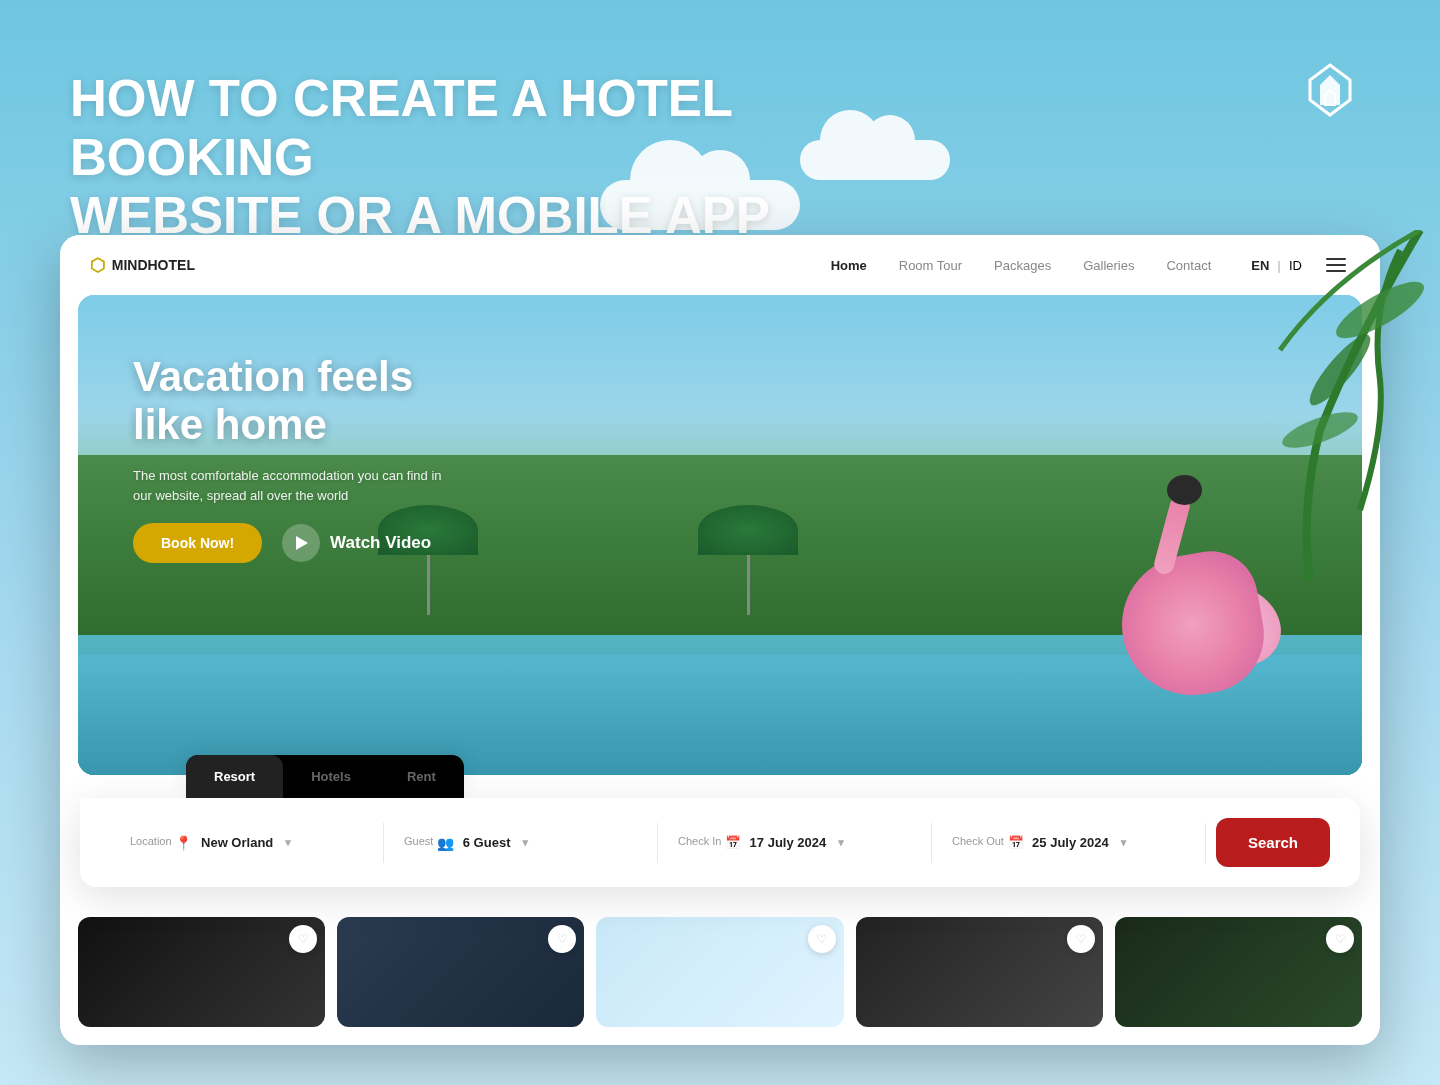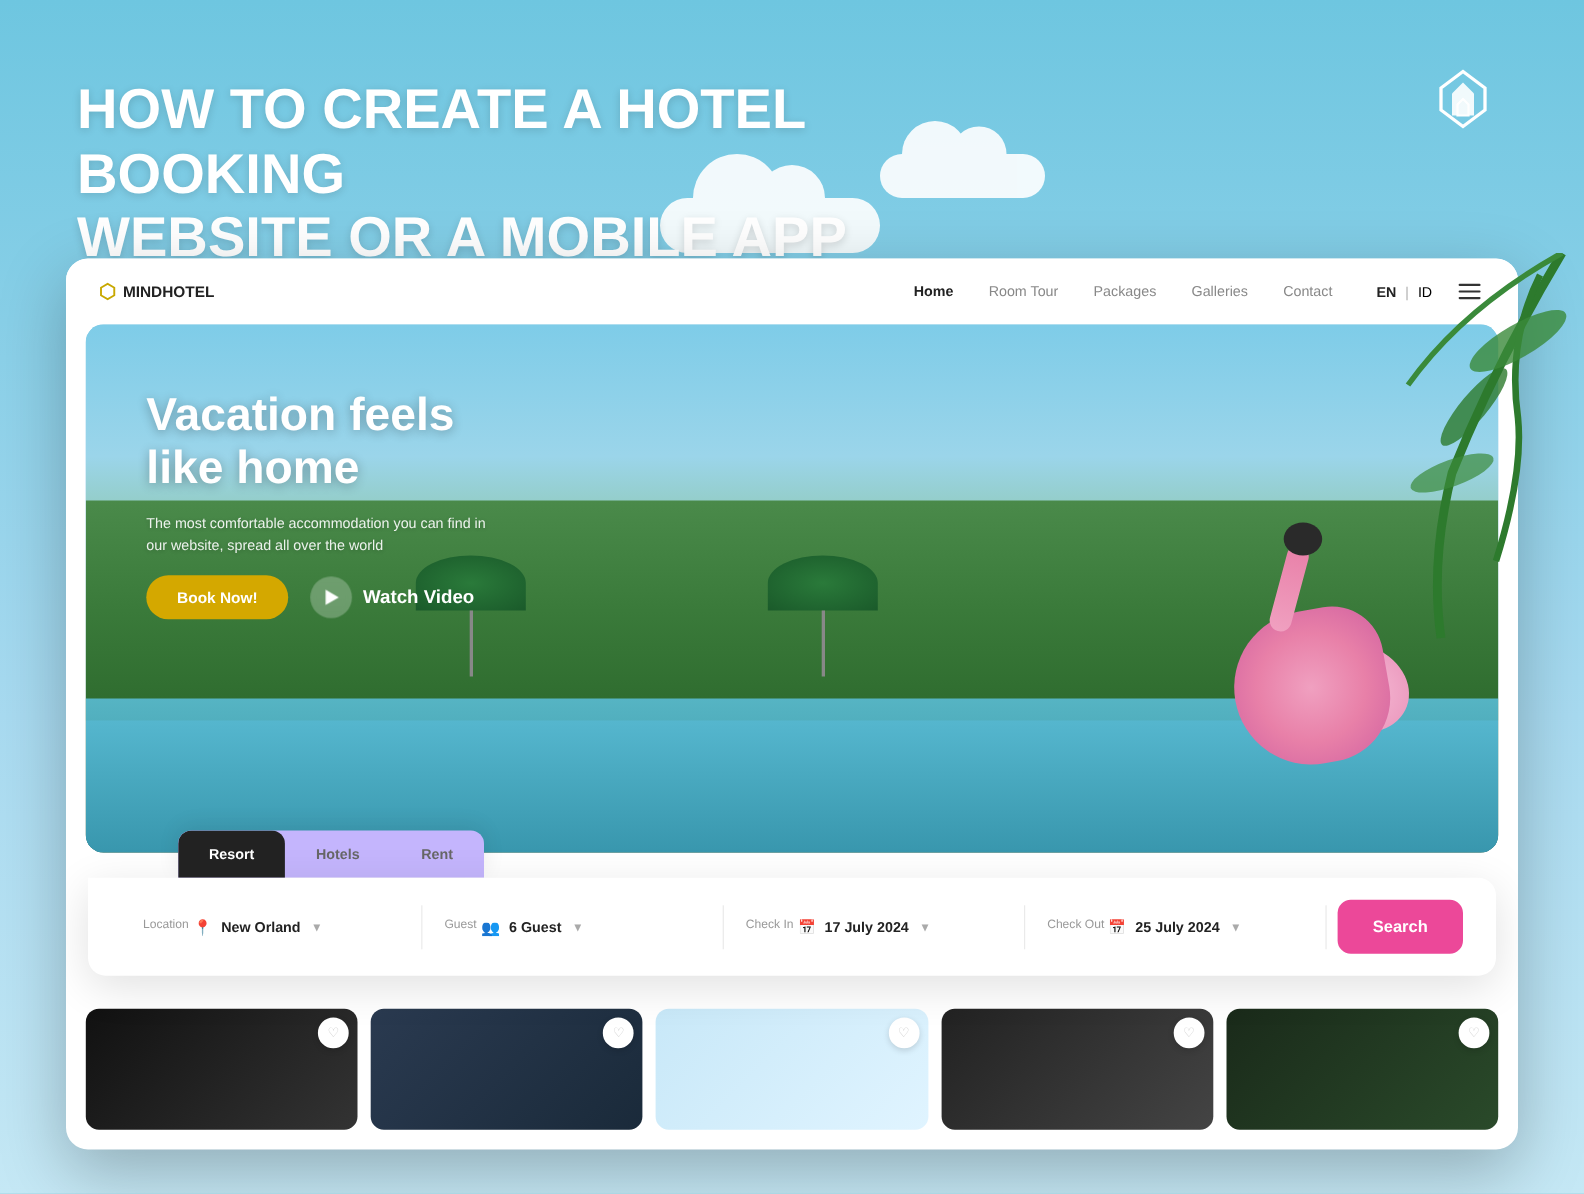--- a/index.html
+++ b/index.html
@@ -336,24 +336,24 @@
     .booking-panel-wrap {
       position: relative;
       margin: -20px 10px 0;
       z-index: 20;
     }
 
     
     .tab-bar {
       display: flex;
       gap: 0;
-      background: #c4b5fd;
+      background: #000000;
       border-radius: 12px 12px 0 0;
       width: fit-content;
-      margin-left: 92px;
+      margin-left: 116px;
       box-shadow: 0 -4px 20px rgba(0,0,0,0.08);
       overflow: hidden;
       text-align: center;
     }
     .tab-item {
       padding: 14px 28px;
       font-size: 13px;
       font-weight: 600;
       color: #666;
       cursor: pointer;
@@ -410,21 +410,21 @@
     }
     .form-value .icon-pin { color: #d4a800; font-size: 14px; }
     .form-value .icon-people { color: #d4a800; font-size: 14px; }
     .form-value .icon-cal { color: #c0a0d0; font-size: 13px; }
     .chevron-down {
       margin-left: 4px;
       color: #aaa;
       font-size: 11px;
     }
     .btn-search {
-      background: #ec4899;
+      background: #b91c1c;
       color: white;
       border: none;
       border-radius: 12px;
       padding: 16px 32px;
       font-size: 15px;
       font-weight: 700;
       cursor: pointer;
       min-width: 110px;
       margin-left: 10px;
     }

